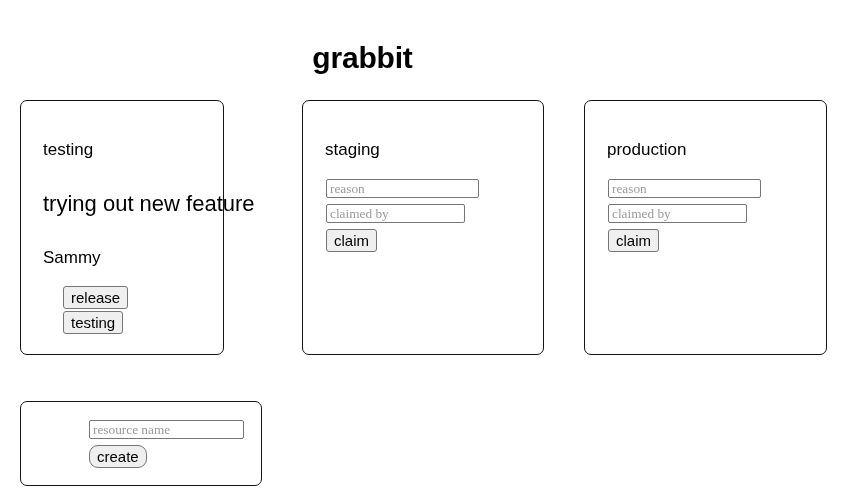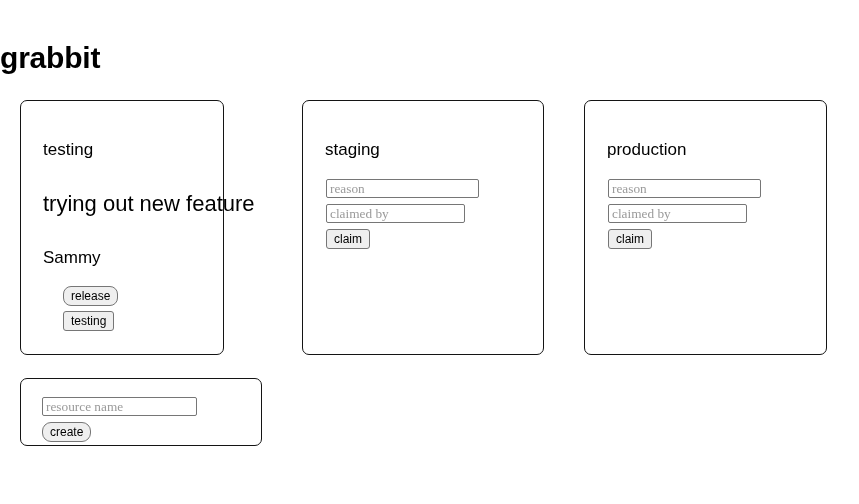--- a/index.html
+++ b/index.html
@@ -16,20 +16,21 @@
     font-family: "Liberation Sans", sans-serif;
     color: #000000;
     -webkit-font-smoothing: antialiased;
   }
 
   .page-title {
     position: absolute;
     left: 0;
     top: 20px;
     width: 725px;
+    text-align: center;
     font-size: 30px;
     font-weight: bold;
     line-height: 36px;
     letter-spacing: -0.2px;
     color: #000000;
   }
 
   .card {
     position: absolute;
     box-sizing: border-box;
@@ -41,23 +42,24 @@
   .card-resources {
     top: 100px;
     height: 255px;
   }
   .card-1 { left: 20px;  width: 204px; }
   .card-2 { left: 302px; width: 242px; }
   .card-3 { left: 584px; width: 243px; }
 
   .card-create {
     left: 20px;
-    top: 378px;
+    top: 401px;
     width: 242px;
-    height: 68px;
+    height: 85px;
+    padding-left: 47px;
   }
 
   .card-inner {
     position: relative;
     width: 100%;
     height: 100%;
   }
 
   .res-name {
     position: absolute;
@@ -82,21 +84,21 @@
     left: 22px;
     top: 146px;
     font-size: 17px;
     line-height: 21px;
     color: #000000;
     white-space: nowrap;
   }
 
   .btn {
     font-family: "Liberation Sans", sans-serif;
-    font-size: 12px;
+    font-size: 15px;
     line-height: normal;
     color: #000000;
     background: #efefef;
     border: 1px solid #767676;
     border-radius: 3px;
     padding: 2px 7px;
     margin: 0;
     cursor: default;
     display: block;
   }
@@ -109,21 +111,21 @@
     background: #ffffff;
     border: 1px solid #767676;
     border-radius: 2px;
     padding: 1px 3px;
     margin: 0;
     box-sizing: border-box;
     height: 19px;
   }
   .txt::placeholder { color: #9a9a9a; opacity: 1; }
 
-  .btn-release { position: absolute; left: 42px; top: 185px; border-radius: 8px; }
+  .btn-release { position: absolute; left: 42px; top: 185px; }
   .btn-delete  { position: absolute; left: 42px; top: 210px; }
 
   .field-reason     { position: absolute; left: 23px; top: 78px;  width: 153px; }
   .field-claimed-by { position: absolute; left: 23px; top: 103px; width: 139px; }
   .btn-claim        { position: absolute; left: 23px; top: 128px; }
 
   .field-resource-name { position: absolute; left: 21px; top: 18px; width: 155px; }
   .btn-create          { position: absolute; left: 21px; top: 43px; border-radius: 9px; }
 </style>
 </head>

